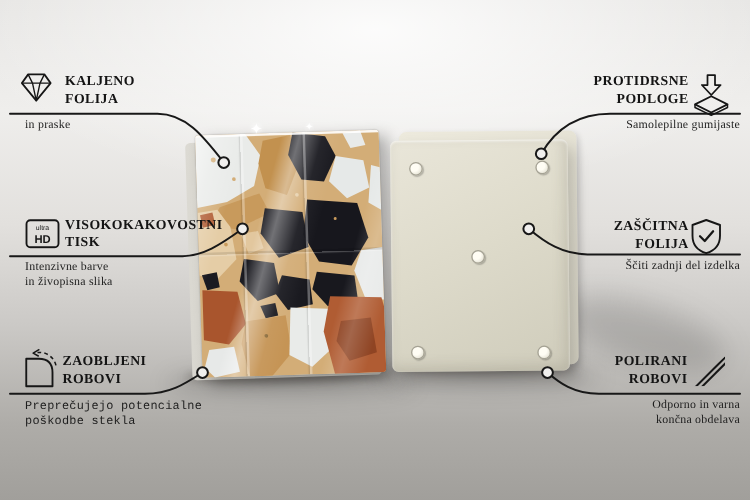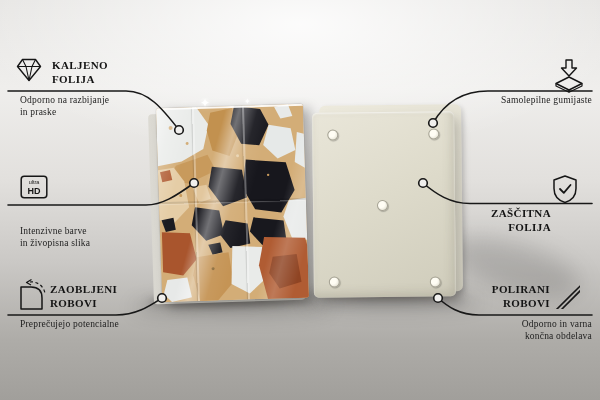--- a/index.html
+++ b/index.html
@@ -140,71 +140,82 @@
     <svg width="28" height="26" viewBox="0 0 28 26" fill="none" stroke="#161616" stroke-linejoin="round">
       <path d="M7.5,2.5 H20.5 L25.5,9.5 L14,23.5 L2.5,9.5 Z" stroke-width="1.4"></path>
       <path d="M2.5,9.5 H25.5 M7.5,2.5 L11,9.5 L14,23.5 L17,9.5 L20.5,2.5" stroke-width="1.1"></path>
     </svg>
   </div>
   <div class="co-title" style="left:52px;top:59px;">
     <div>KALJENO</div>
     <div>FOLIJA</div>
   </div>
   <div class="co-sub" style="left:20px;top:95px;">
-    <div>Odporno na razbijanje</div>
     <div>in praske</div>
   </div>
 
   <div class="icon-box" style="left:20px;top:175px;">
     <svg width="28" height="24" viewBox="0 0 28 24">
       <rect x="1.2" y="1.2" width="25.6" height="21.6" rx="3" fill="none" stroke="#161616" stroke-width="1.5"></rect>
       <text x="14" y="9" text-anchor="middle" font-family="Liberation Sans, sans-serif" font-size="5.5" fill="#161616">ultra</text>
       <text x="14" y="19" text-anchor="middle" font-family="Liberation Sans, sans-serif" font-size="9" font-weight="bold" fill="#161616">HD</text>
     </svg>
   </div>
-  <div class="co-sub" style="left:20px;top:226px;">
+  <div class="co-title" style="left:52px;top:174px;">
+    <div>VISOKOKAKOVOSTNI</div>
+    <div>TISK</div>
+  </div>
+  <div class="co-sub" style="left:20px;top:209px;">
     <div>Intenzivne barve</div>
     <div>in živopisna slika</div>
   </div>
 
   <div class="icon-box" style="left:17px;top:279px;">
     <svg width="30" height="32" viewBox="0 0 30 32" fill="none" stroke="#161616">
       <path d="M4,30 V8 H14 Q25,8 25,19 V30 Z" stroke-width="1.5" stroke-linejoin="round"></path>
       <path d="M13,3 A13.5,13.5 0 0 1 28,14.5" stroke-width="1.2" stroke-dasharray="3,2.5"></path>
       <path d="M14.5,0.5 L9.5,3.5 L14,6" stroke-width="1.2" stroke-linejoin="round"></path>
     </svg>
   </div>
   <div class="co-title" style="left:50px;top:283px;">
     <div>ZAOBLJENI</div>
     <div>ROBOVI</div>
   </div>
-  <div class="co-sub" style="left:20px;top:319px;">
+  <div class="co-sub" style="left:20px;top:319px;font-family:Liberation Mono, monospace;">
     <div>Preprečujejo potencialne</div>
+    <div>poškodbe stekla</div>
   </div>
 
   <div class="icon-box" style="left:554px;top:58px;">
     <svg width="30" height="35" viewBox="0 0 30 35" fill="none" stroke="#161616" stroke-linejoin="round">
       <path d="M12,2 H18 V10 H22.5 L15,18 L7.5,10 H12 Z" stroke-width="1.4"></path>
       <path d="M15,19 L28,25.5 L15,32 L2,25.5 Z" stroke-width="1.4"></path>
       <path d="M2,25.5 V28 L15,34.3 L28,28 V25.5 M15,32 V34.3" stroke-width="1.2"></path>
     </svg>
   </div>
+  <div class="co-title ta-r" style="right:49px;top:59px;">
+    <div>PROTIDRSNE</div>
+    <div>PODLOGE</div>
+  </div>
   <div class="co-sub ta-r" style="right:8px;top:95px;font-family:Liberation Serif, serif;">
     <div>Samolepilne gumijaste</div>
   </div>
 
   <div class="icon-box" style="left:551px;top:174px;">
     <svg width="28" height="30" viewBox="0 0 28 30" fill="none" stroke="#161616" stroke-linejoin="round">
       <path d="M14,2 L25,6 V14.5 C25,22 20.5,26.5 14,28.5 C7.5,26.5 3,22 3,14.5 V6 Z" stroke-width="1.5"></path>
       <path d="M9,15 L12.8,18.8 L19.5,11" stroke-width="1.8" stroke-linecap="round"></path>
     </svg>
   </div>
-  <div class="co-title ta-r" style="right:49px;top:175px;margin-top:32px;">
+  <div class="co-title ta-r" style="right:49px;top:175px;">
     <div>ZAŠČITNA</div>
     <div>FOLIJA</div>
+  </div>
+  <div class="co-sub ta-r" style="right:8px;top:208px;">
+    <div>Ščiti zadnji del izdelka</div>
   </div>
 
   <div class="icon-box" style="left:553px;top:284px;">
     <svg width="28" height="26" viewBox="0 0 28 26">
       <defs>
           <clipPath id="triclip">
             <polygon points="1,25 27,25 27,1"></polygon>
           </clipPath>
         </defs>
       <g clip-path="url(#triclip)" stroke="#161616" stroke-width="1.6">

